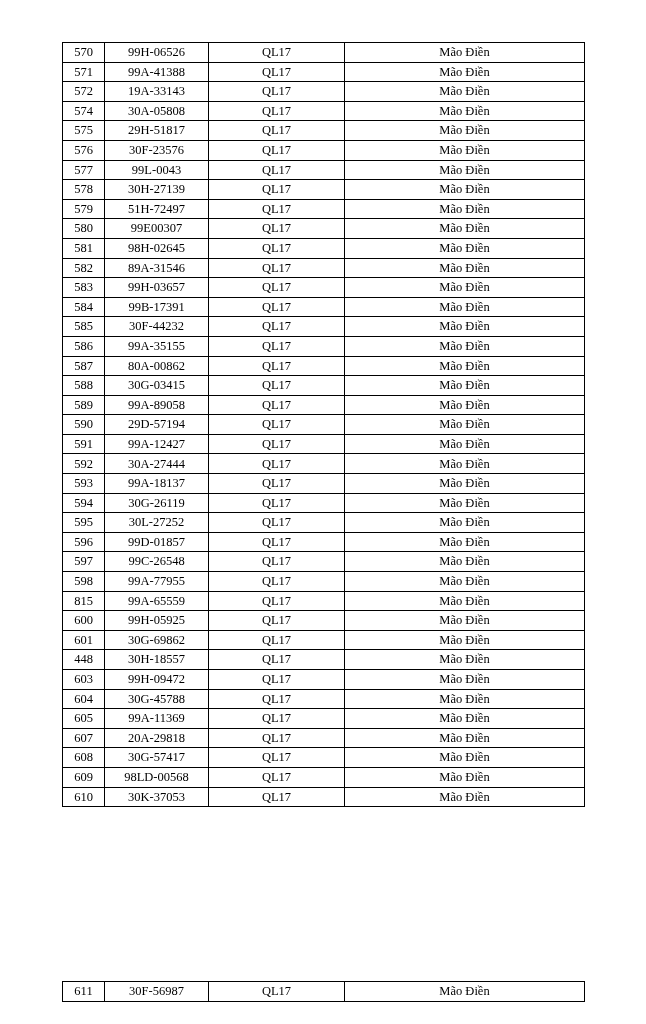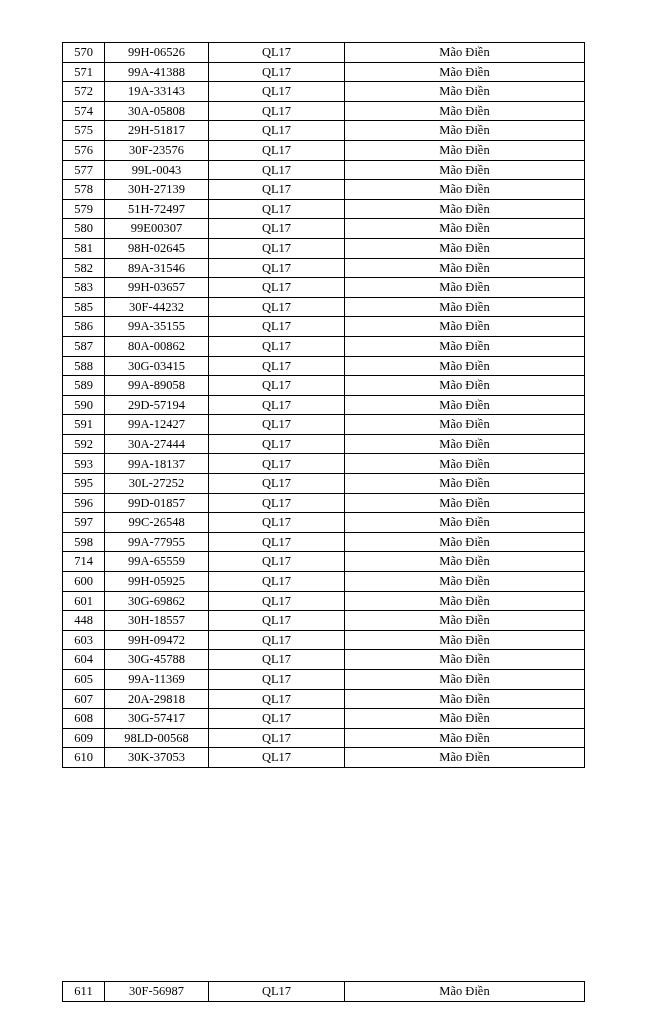--- a/index.html
+++ b/index.html
@@ -146,20 +146,26 @@
             <td>QL17</td>
             <td>Mão Điền</td>
           </tr>
           <tr>
             <td>583</td>
             <td>99H-03657</td>
             <td>QL17</td>
             <td>Mão Điền</td>
           </tr>
           <tr>
+            <td>584</td>
+            <td>99B-17391</td>
+            <td>QL17</td>
+            <td>Mão Điền</td>
+          </tr>
+          <tr>
             <td>585</td>
             <td>30F-44232</td>
             <td>QL17</td>
             <td>Mão Điền</td>
           </tr>
           <tr>
             <td>586</td>
             <td>99A-35155</td>
             <td>QL17</td>
             <td>Mão Điền</td>
@@ -200,20 +206,26 @@
             <td>QL17</td>
             <td>Mão Điền</td>
           </tr>
           <tr>
             <td>593</td>
             <td>99A-18137</td>
             <td>QL17</td>
             <td>Mão Điền</td>
           </tr>
           <tr>
+            <td>594</td>
+            <td>30G-26119</td>
+            <td>QL17</td>
+            <td>Mão Điền</td>
+          </tr>
+          <tr>
             <td>595</td>
             <td>30L-27252</td>
             <td>QL17</td>
             <td>Mão Điền</td>
           </tr>
           <tr>
             <td>596</td>
             <td>99D-01857</td>
             <td>QL17</td>
             <td>Mão Điền</td>
@@ -224,21 +236,21 @@
             <td>QL17</td>
             <td>Mão Điền</td>
           </tr>
           <tr>
             <td>598</td>
             <td>99A-77955</td>
             <td>QL17</td>
             <td>Mão Điền</td>
           </tr>
           <tr>
-            <td>714</td>
+            <td>815</td>
             <td>99A-65559</td>
             <td>QL17</td>
             <td>Mão Điền</td>
           </tr>
           <tr>
             <td>600</td>
             <td>99H-05925</td>
             <td>QL17</td>
             <td>Mão Điền</td>
           </tr>

